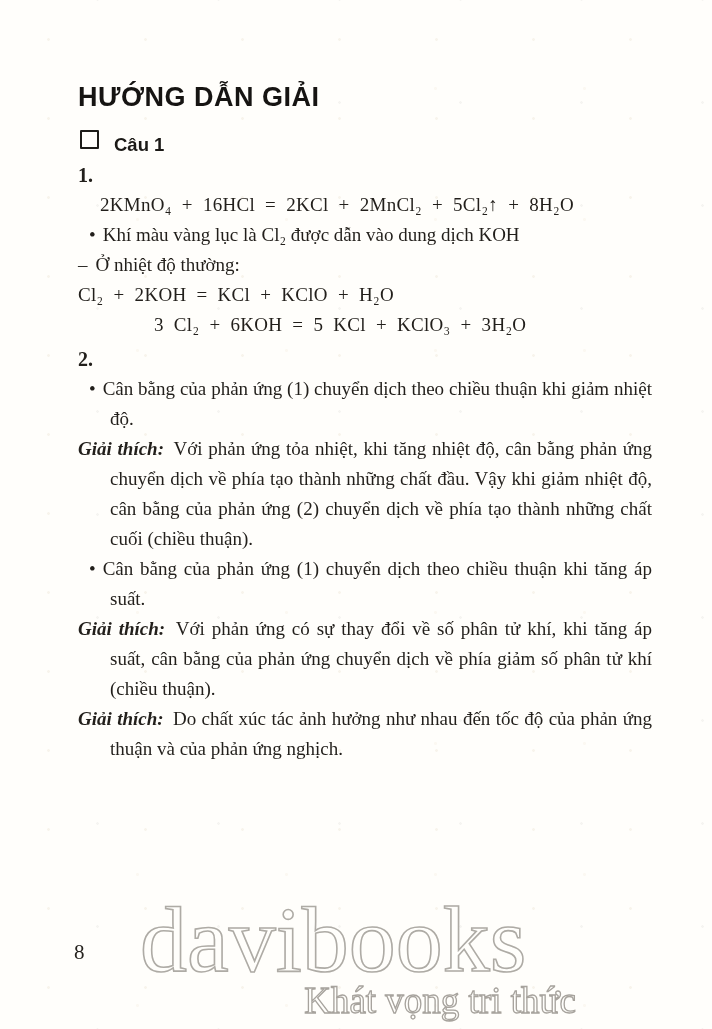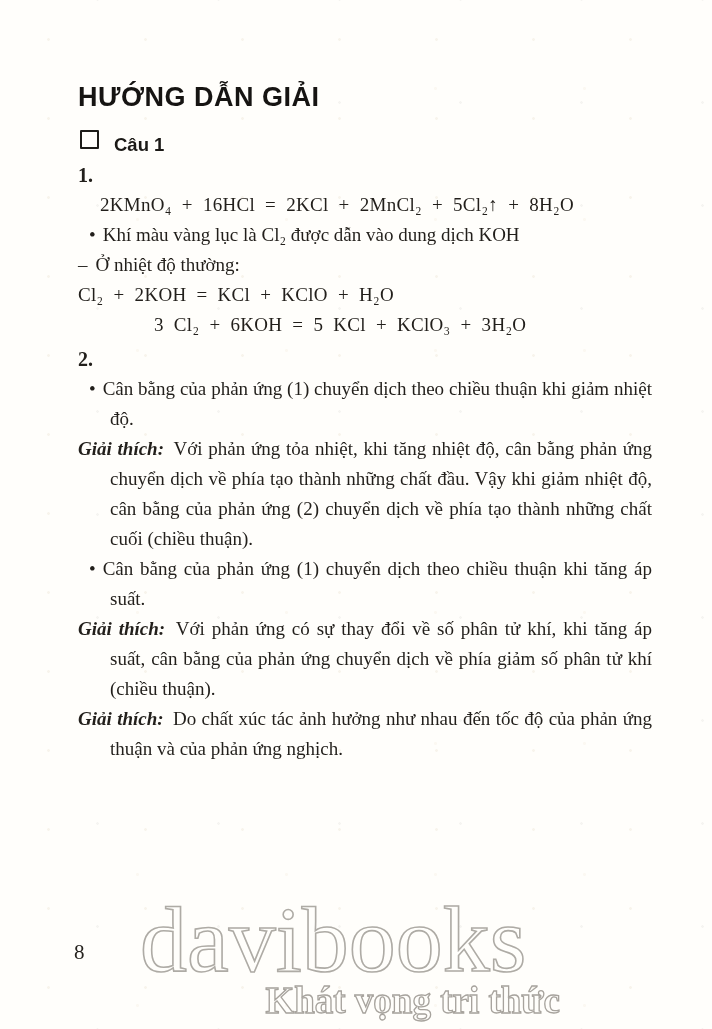--- a/index.html
+++ b/index.html
@@ -49,21 +49,21 @@
   .page-num {
     position:absolute; left:74px; top:940px; font-size:21px; color:#26231f;
   }
   .wm { pointer-events:none; position:absolute; color:transparent; white-space:nowrap; }
   .wm-brand {
     left:140px; top:892px; font-size:94px; line-height:1;
     font-family:"Liberation Serif", serif;
     -webkit-text-stroke:1.6px #aeaba5; text-stroke:1.6px #aeaba5;
   }
   .wm-slogan {
-    right:152px; top:982px; font-size:37px; line-height:1; font-weight:bold;
+    right:136px; top:982px; font-size:37px; line-height:1; font-weight:normal;
     font-family:"Liberation Serif", serif;
     -webkit-text-stroke:1.3px #a7a39d; text-stroke:1.3px #a7a39d;
   }
 </style>
 </head>
 <body>
 
 <div class="page">
   <div class="content">
 

